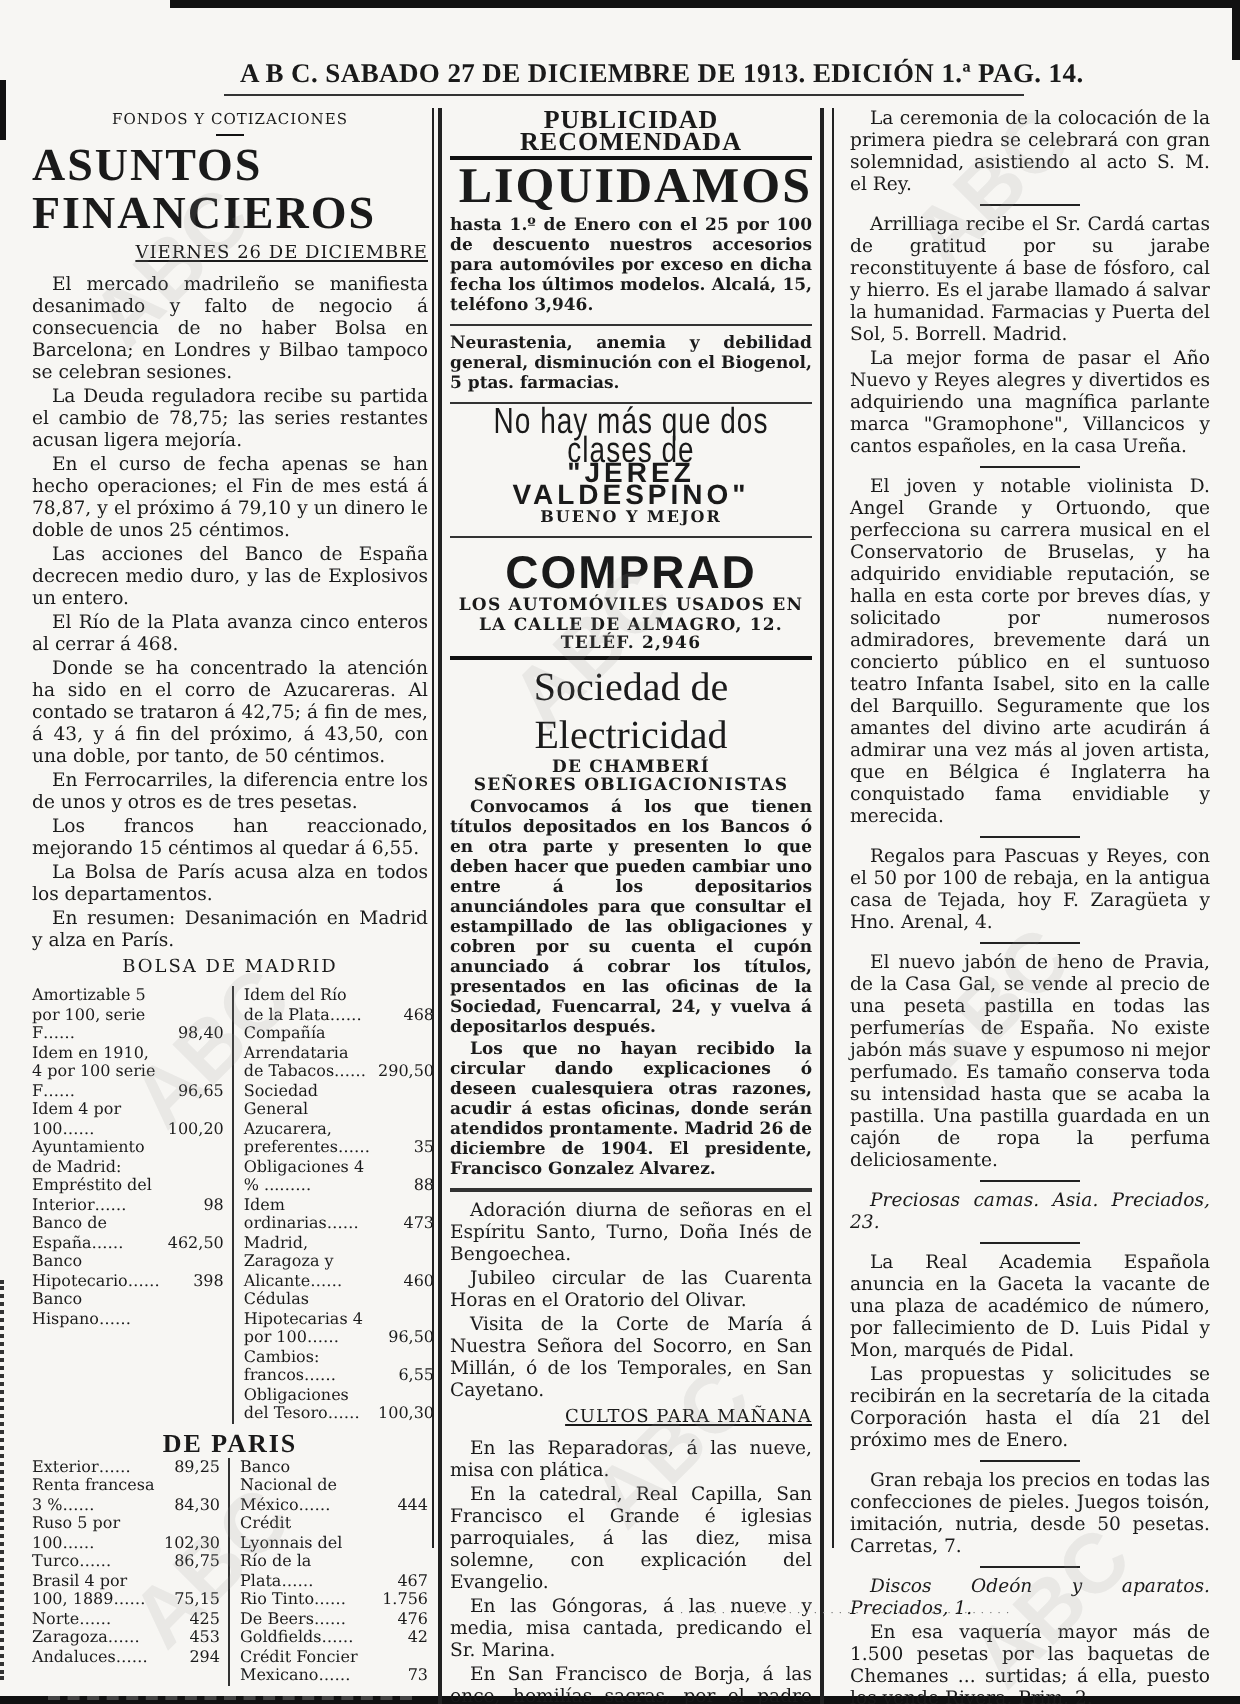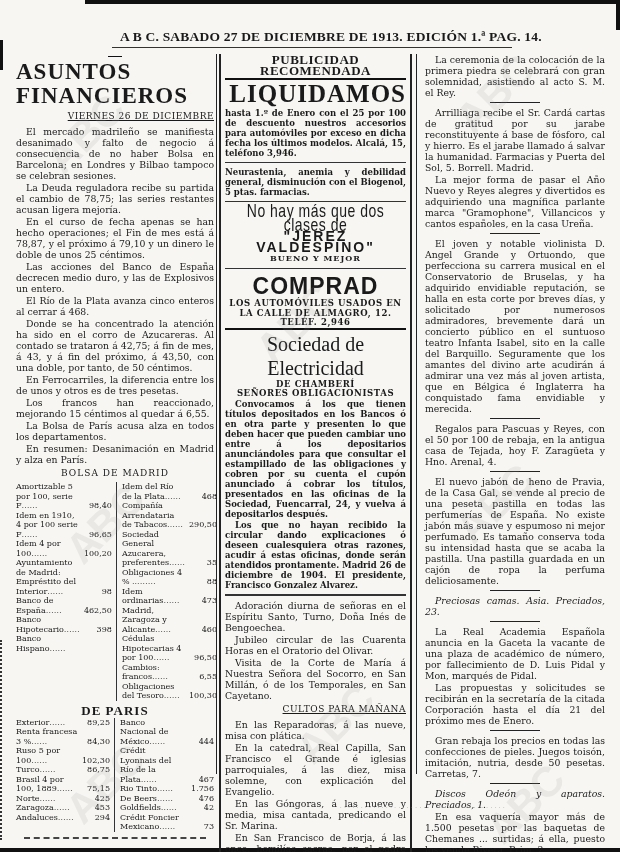--- a/index.html
+++ b/index.html
@@ -68,20 +68,21 @@
 <div class="left-edge2"></div>
 <div class="bottom-edge"></div>
 
 <div class="masthead">A B C. SABADO 27 DE DICIEMBRE DE 1913. EDICIÓN 1.ª PAG. 14.</div>
 <div class="masthead-rule"></div>
 
 <div class="vrule a"></div>
 <div class="vrule b"></div>
 
 <div class="col col-left">
+  <div class="section-kicker centered">FONDOS Y COTIZACIONES</div>
   <div class="short-rule"></div>
   <div class="h-big">ASUNTOS</div>
   <div class="h-big right">FINANCIEROS</div>
   <div class="h-sub">VIERNES 26 DE DICIEMBRE</div>
   <div id="left-paras">
       <p class="par">El mercado madrileño se manifiesta desanimado y falto de negocio á consecuencia de no haber Bolsa en Barcelona; en Londres y Bilbao tampoco se celebran sesiones.</p>
       <p class="par">La Deuda reguladora recibe su partida el cambio de 78,75; las series restantes acusan ligera mejoría.</p>
       <p class="par">En el curso de fecha apenas se han hecho operaciones; el Fin de mes está á 78,87, y el próximo á 79,10 y un dinero le doble de unos 25 céntimos.</p>
       <p class="par">Las acciones del Banco de España decrecen medio duro, y las de Explosivos un entero.</p>
       <p class="par">El Río de la Plata avanza cinco enteros al cerrar á 468.</p>

